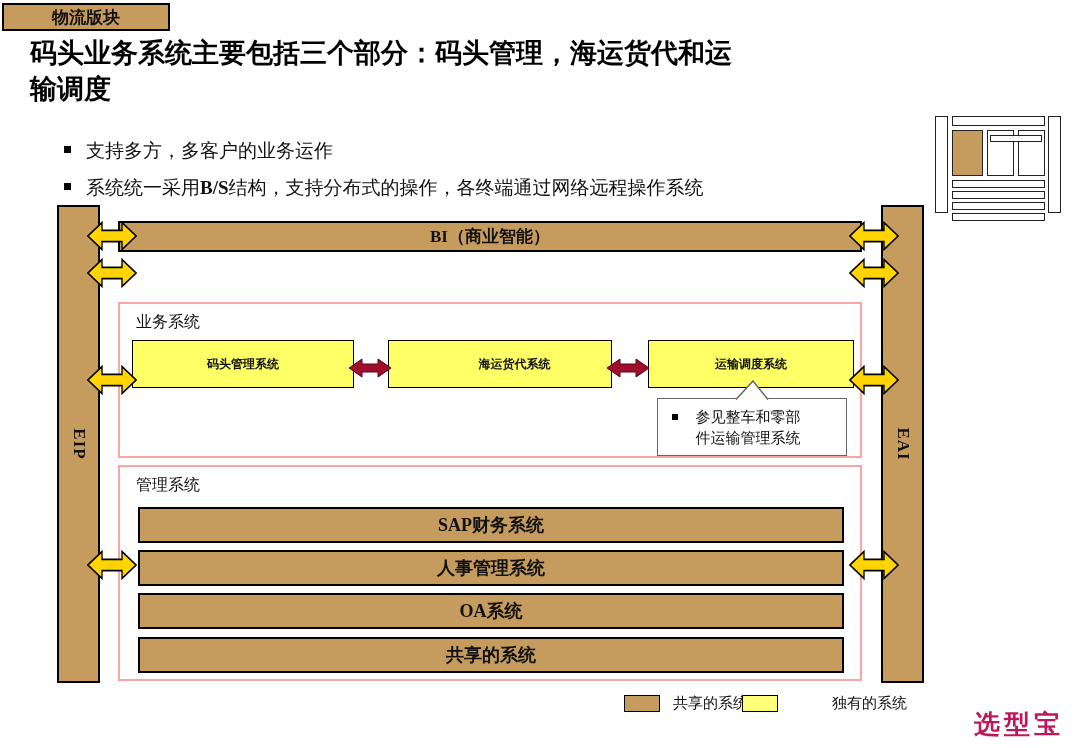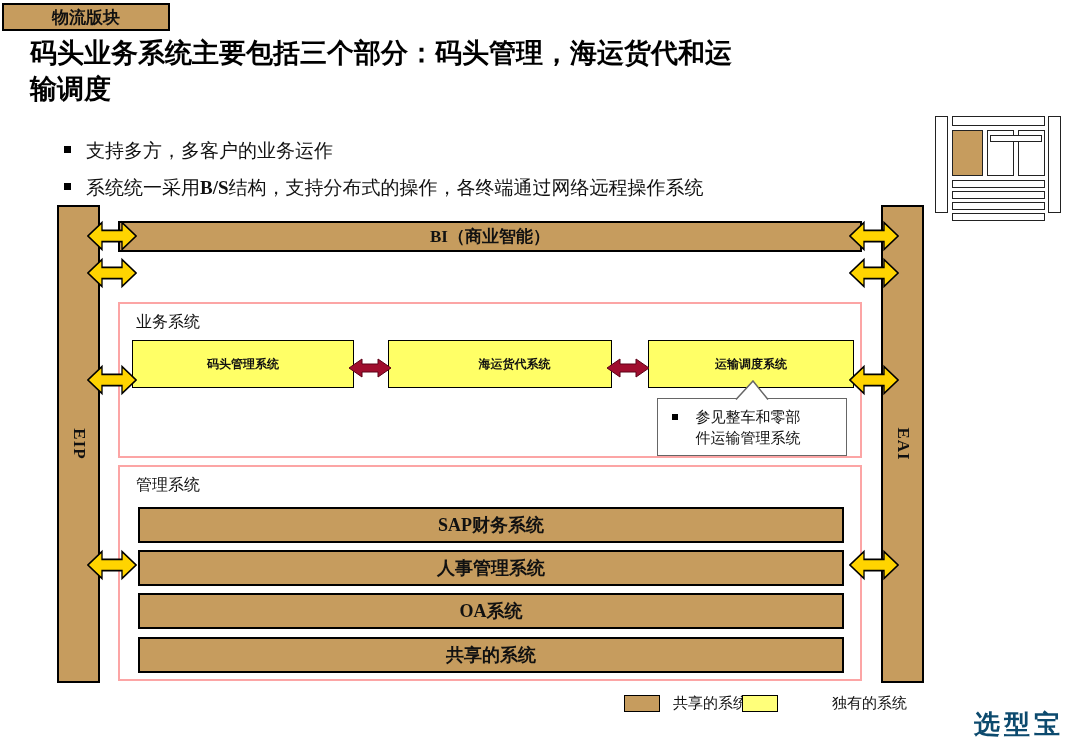--- a/index.html
+++ b/index.html
@@ -78,21 +78,21 @@
   .ha-bi { top:219px; } .ha-crm { top:256px; } .ha-biz { top:363px; } .ha-mgmt { top:548px; }
 
   
   .legend-item { position:absolute; top:694px; display:flex; align-items:center; font-size:15px; }
   .leg1 { left:624px; } .leg2 { left:742px;gap:41px; }
   .swatch { width:36px; height:17px; border:1.5px solid #000; box-sizing:border-box; margin-right:13px; }
   .swatch-shared { background:#C69C5E; }
   .swatch-exclusive { background:#FFFF7A; }
 
   .watermark { position:absolute; right:16px; top:707px; font-size:26px; font-weight:bold;
-               color:#0c4a6e; letter-spacing:4px; }
+               color:#be185d; letter-spacing:4px; }
 </style>
 </head>
 <body>
 
 <div class="canvas">
 
   <div class="tag">
     <span>物流版块</span>
   </div>
   <div class="title">码头业务系统主要包括三个部分：码头管理，海运货代和运

